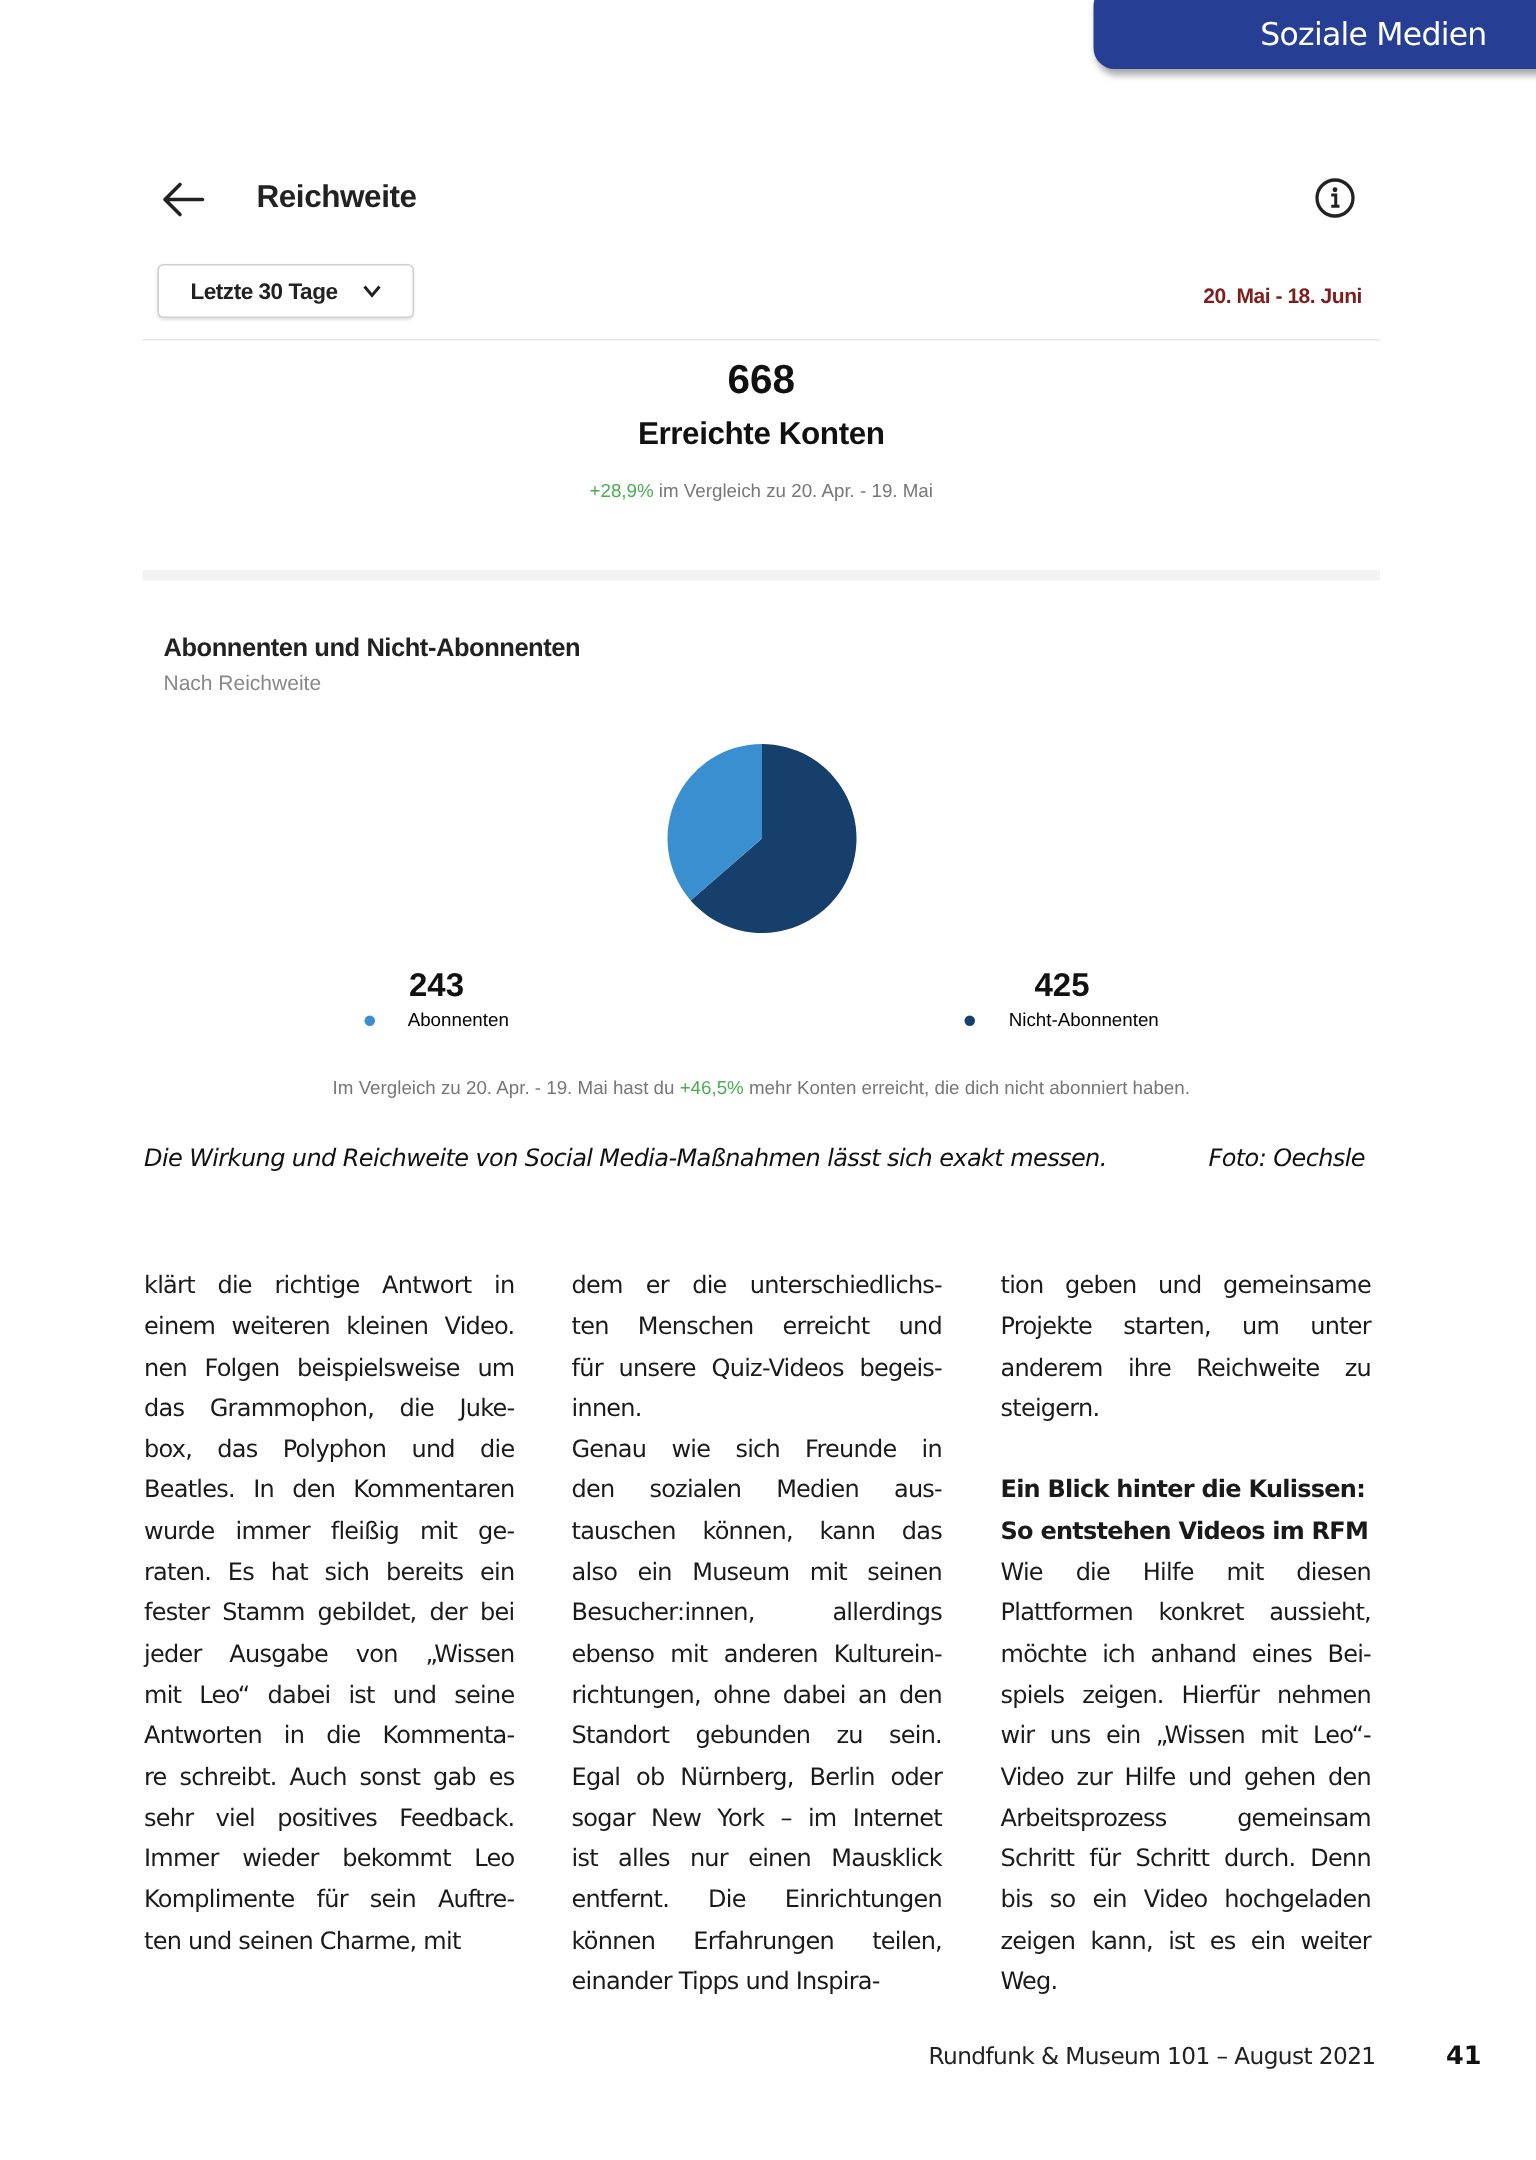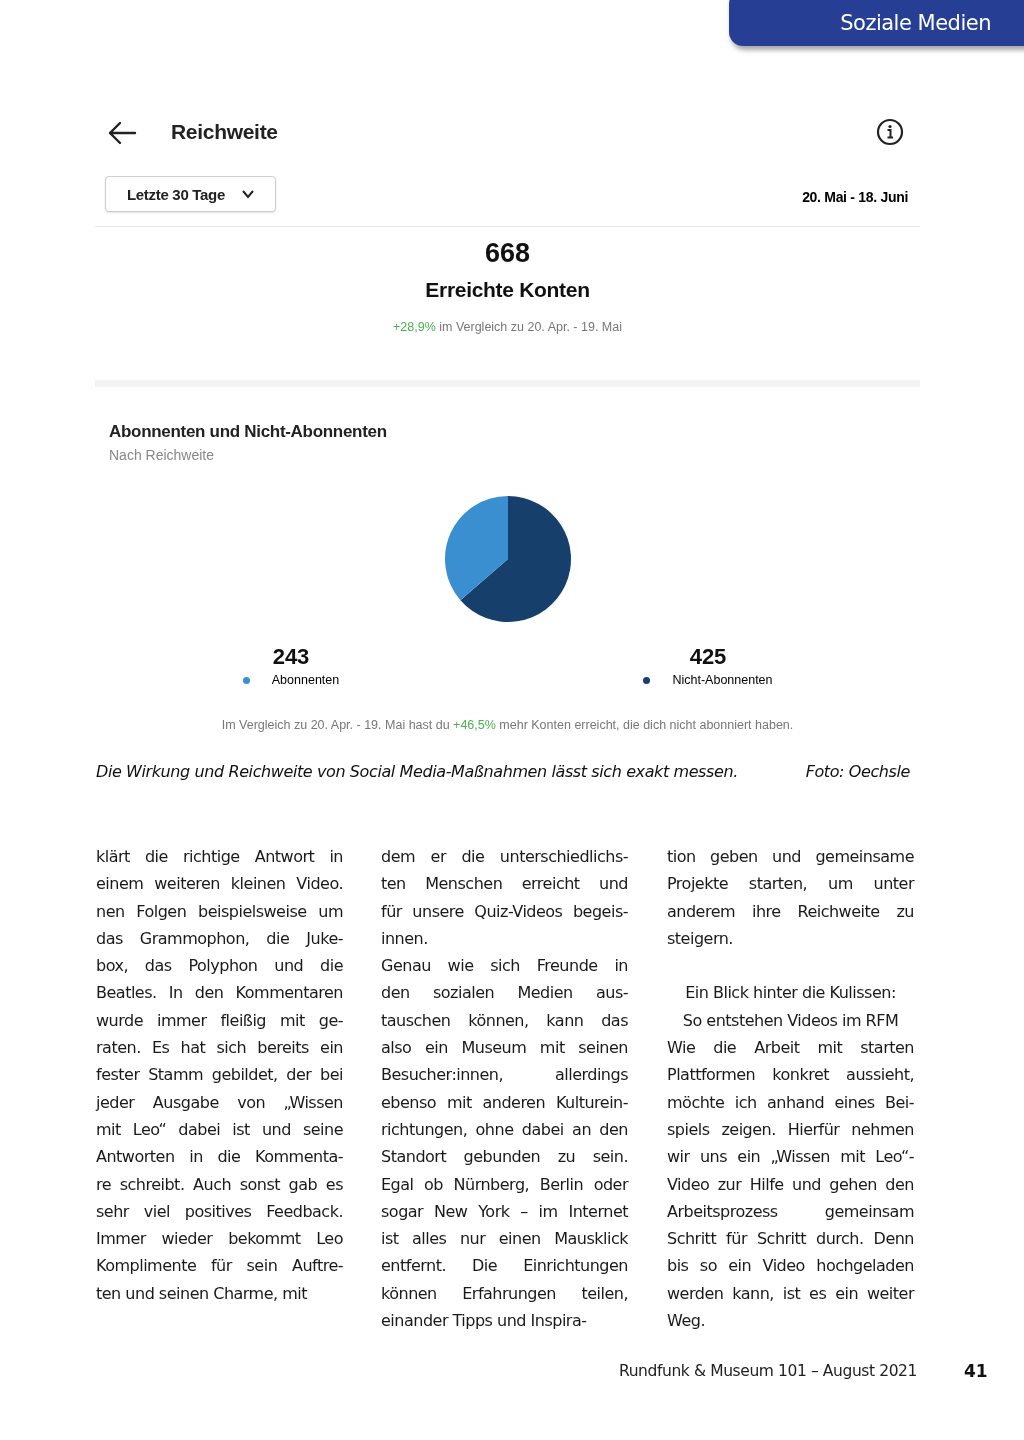--- a/index.html
+++ b/index.html
@@ -24,21 +24,21 @@
   .title { position: absolute; left: 76px; top: 20px; font-size: 21px; font-weight: bold; color: #222; letter-spacing: -0.3px; }
   .info-icon { position: absolute; left: 780px; top: 17px; width: 30px; height: 30px; }
   .range-btn {
     position: absolute; left: 10px; top: 76px; width: 171px; height: 36px;
     border: 1px solid #cfcfcf; border-radius: 4px; box-sizing: border-box;
     box-shadow: 0 1px 2px rgba(0,0,0,0.12); background: #fff;
     display: flex; align-items: center; justify-content: center; gap: 17px;
     font-size: 15px; font-weight: bold; color: #222; letter-spacing: -0.3px;
   }
   .range-btn svg { width: 12px; height: 10px; }
-  .date-range { position: absolute; right: 12px; top: 89px; font-size: 14px; font-weight: bold; color: #000000; letter-spacing: -0.3px; }
+  .date-range { position: absolute; right: 12px; top: 89px; font-size: 14px; font-weight: bold; color: #7f1d1d; letter-spacing: -0.3px; }
   .divider1 { position: absolute; left: 0; top: 126px; width: 825px; height: 1px; background: #e6e6e6; }
   .big-num { position: absolute; left: 0; width: 825px; top: 138px; text-align: center; font-size: 27px; font-weight: bold; color: #111; }
   .big-label { position: absolute; left: 0; width: 825px; top: 178px; text-align: center; font-size: 21px; font-weight: bold; color: #111; letter-spacing: -0.3px; }
   .compare { position: absolute; left: 0; width: 825px; top: 220px; text-align: center; font-size: 12.5px; color: #777; }
   .green { color: #4caf50; }
   .divider2 { position: absolute; left: 0; top: 280px; width: 825px; height: 7px; background: #f3f3f3; }
   .sec-title { position: absolute; left: 14px; top: 322px; font-size: 17px; font-weight: bold; color: #222; letter-spacing: -0.3px; }
   .sec-sub { position: absolute; left: 14px; top: 347px; font-size: 14px; color: #888; }
   .pie { position: absolute; left: 348px; top: 394px; width: 130px; height: 130px; }
   .stat { position: absolute; width: 200px; text-align: center; }
@@ -55,21 +55,21 @@
     display: flex; justify-content: space-between; letter-spacing: -0.4px;
   }
   
   .col {
     position: absolute; top: 843px; width: 247px;
     font-family: "DejaVu Sans", sans-serif; font-size: 16px; line-height: 27.3px; color: #1a1a1a;
     text-align: justify; letter-spacing: -0.5px;
   }
   .col .line { display: block; text-align: justify; text-align-last: justify; white-space: nowrap; height: 27.3px; }
   .col .line.last { text-align-last: left; }
-  .col .head { display: block; text-align: center; font-weight: normal; height: 27.3px; white-space: nowrap; }
+  .col .head { display: block; font-weight: bold; height: 27.3px; white-space: nowrap; }
   .col .blank { display: block; height: 27.3px; }
   .c1 { left: 96px; } .c2 { left: 381px; } .c3 { left: 667px; }
   .footer { position: absolute; top: 1362px; left: 619px; font-family: "DejaVu Sans", sans-serif; font-size: 15.5px; color: #222; letter-spacing: -0.4px; }
   .page-num { position: absolute; top: 1361px; left: 964px; font-family: "DejaVu Sans", sans-serif; font-size: 17px; font-weight: bold; color: #111; }
 </style>
 </head>
 <body>
 
 <div class="section-tab">
   <span>Soziale Medien</span>
@@ -174,27 +174,27 @@
     <span class="line last">einander Tipps und Inspira-</span>
   </div>
 <div class="col c3">
     <span class="line">tion geben und gemeinsame</span>
     <span class="line">Projekte starten, um unter</span>
     <span class="line">anderem ihre Reichweite zu</span>
     <span class="line last">steigern.</span>
     <span class="blank"></span>
     <span class="head">Ein Blick hinter die Kulissen:</span>
     <span class="head">So entstehen Videos im RFM</span>
-    <span class="line">Wie die Arbeit mit starten</span>
+    <span class="line">Wie die Hilfe mit diesen</span>
     <span class="line">Plattformen konkret aussieht,</span>
     <span class="line">möchte ich anhand eines Bei-</span>
     <span class="line">spiels zeigen. Hierfür nehmen</span>
     <span class="line">wir uns ein „Wissen mit Leo“-</span>
     <span class="line">Video zur Hilfe und gehen den</span>
     <span class="line">Arbeitsprozess gemeinsam</span>
     <span class="line">Schritt für Schritt durch. Denn</span>
     <span class="line">bis so ein Video hochgeladen</span>
-    <span class="line">werden kann, ist es ein weiter</span>
+    <span class="line">zeigen kann, ist es ein weiter</span>
     <span class="line last">Weg.</span>
   </div>
 
 <div class="footer">Rundfunk &amp; Museum 101 – August 2021</div>
 <div class="page-num">41</div>
 
 </body></html>

